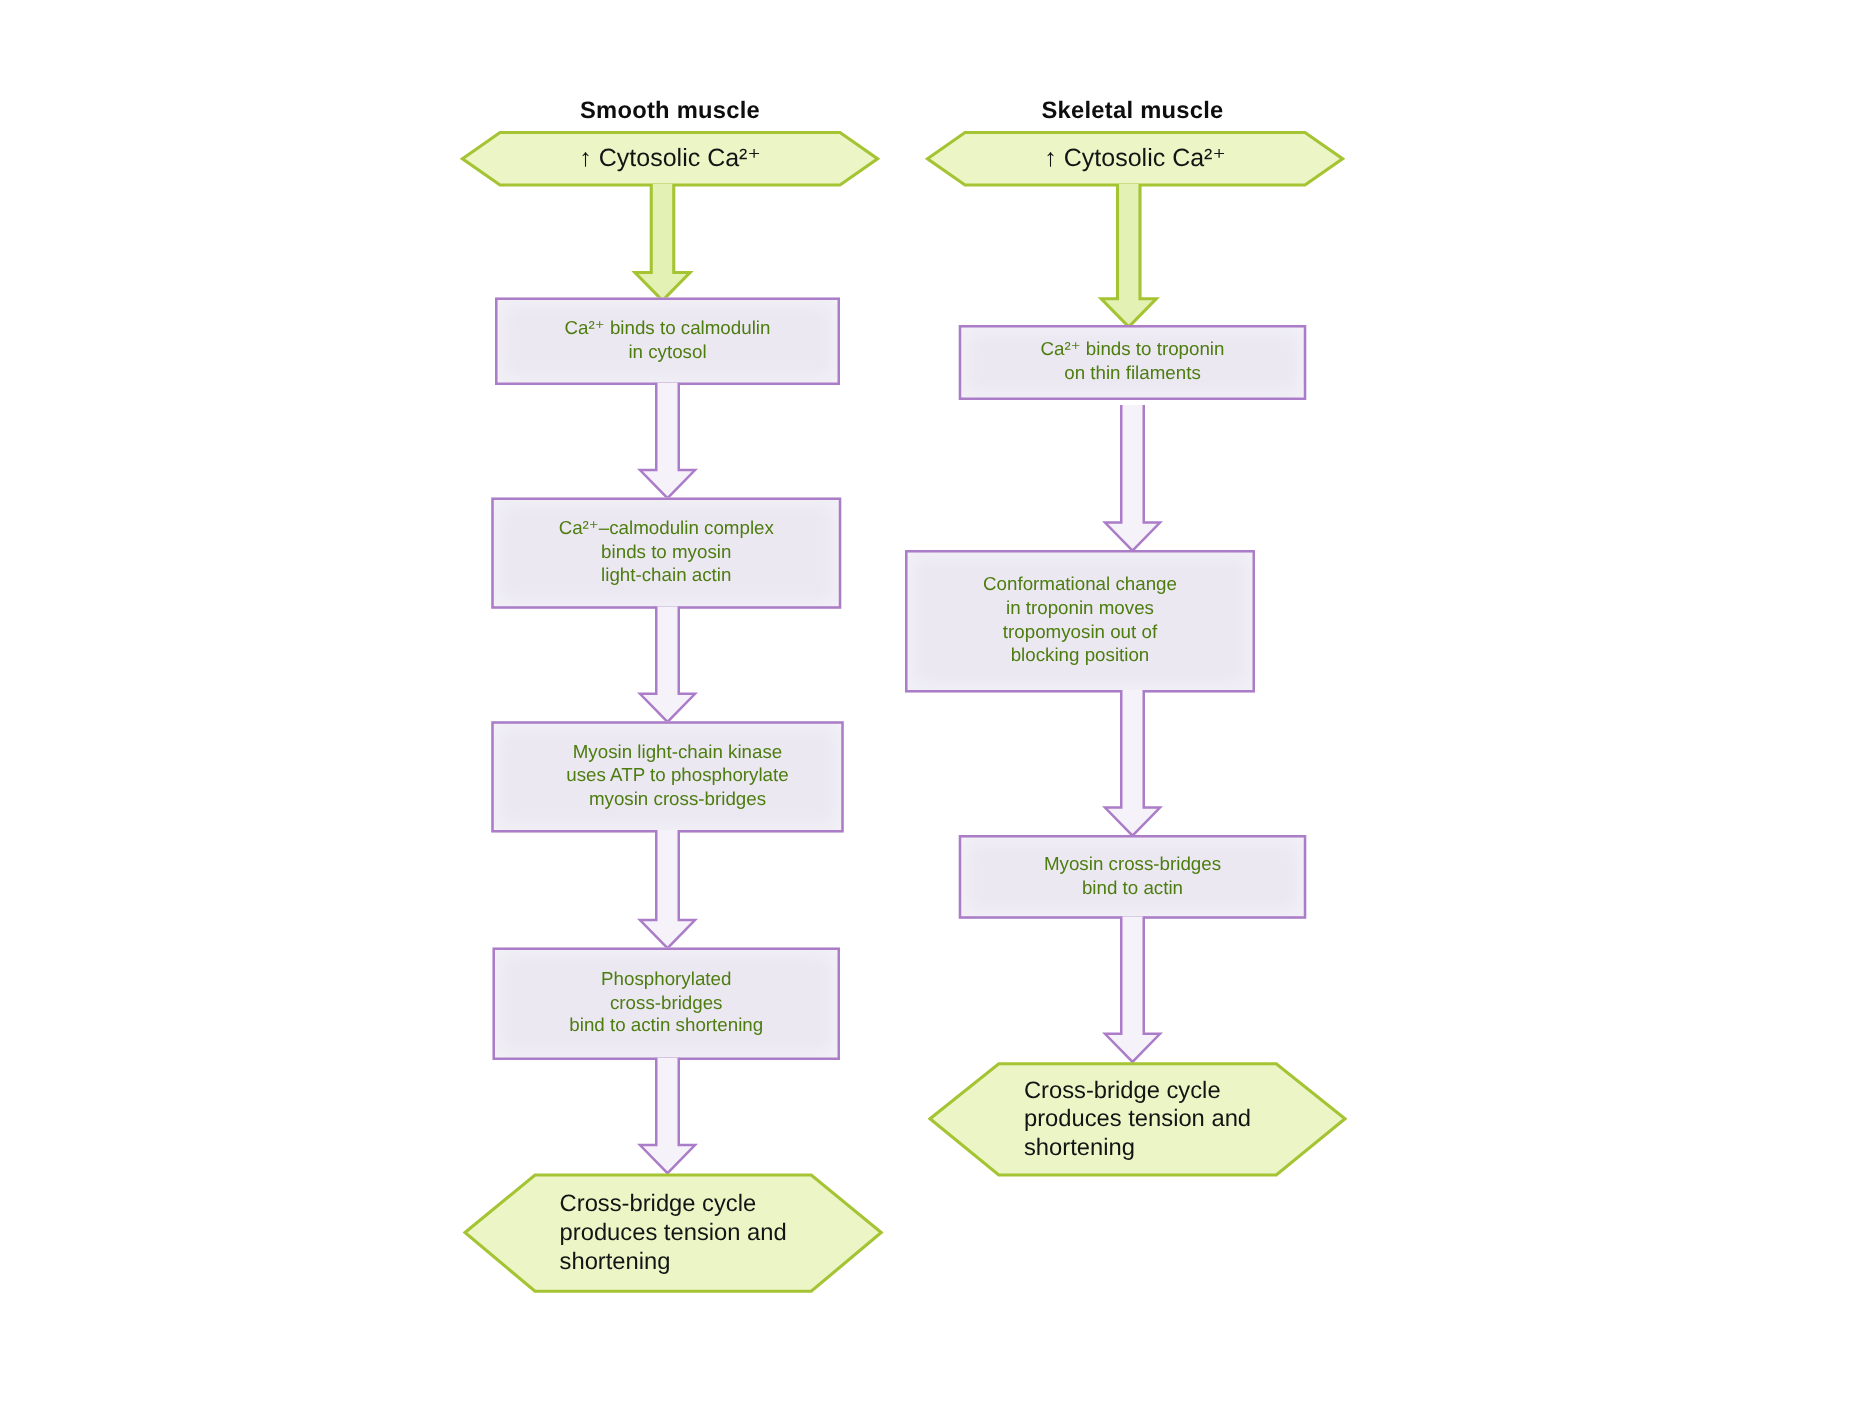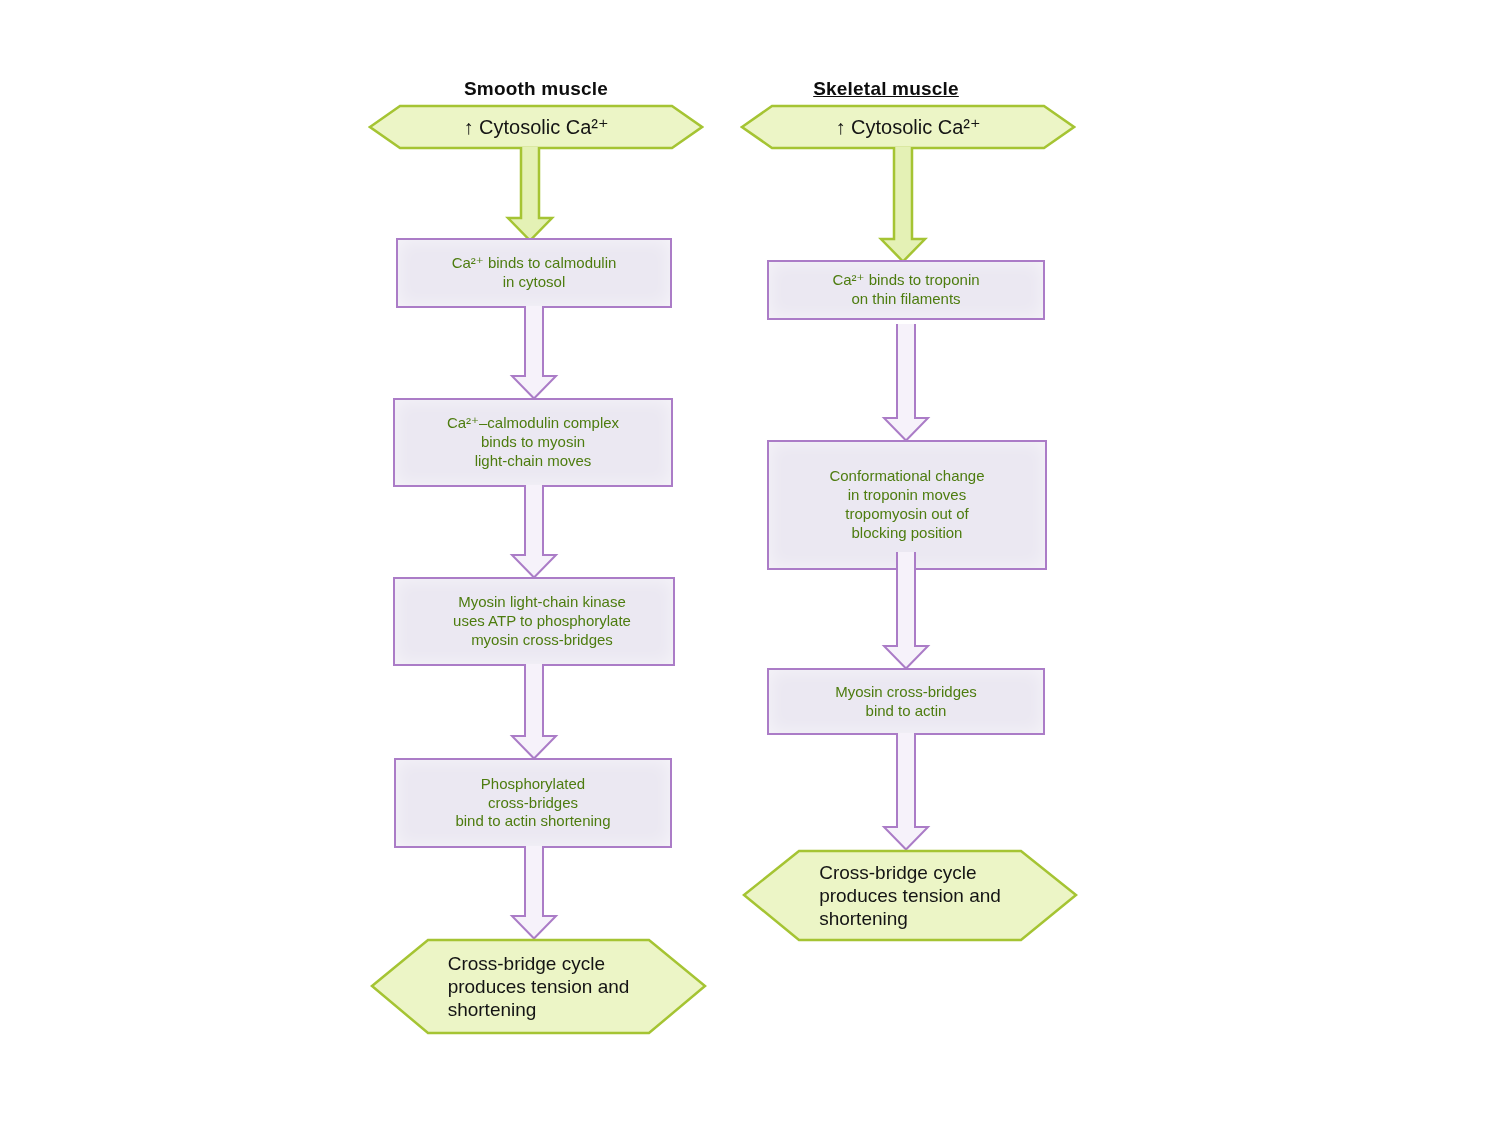--- a/index.html
+++ b/index.html
@@ -49,21 +49,21 @@
 
   <div class="pbox" style="left:396px;top:238px;width:276px;height:70px;">Ca²⁺ binds to calmodulin
 in cytosol</div>
 
   <svg class="flow-arrow" style="left:509px;top:306px;" width="50" height="94" viewBox="0 0 50 94">
     <path d="M16,0 L16,70 L3,70 L25,92.5 L47,70 L34,70 L34,0" fill="#f6f2fa" stroke="#ab7cc7" stroke-width="2" stroke-linejoin="miter"></path>
   </svg>
 
   <div class="pbox" style="left:393px;top:398px;width:280px;height:89px;">Ca²⁺–calmodulin complex
 binds to myosin
-light-chain moves</div>
+light-chain actin</div>
 
   <svg class="flow-arrow" style="left:509px;top:485px;" width="50" height="94" viewBox="0 0 50 94">
     <path d="M16,0 L16,70 L3,70 L25,92.5 L47,70 L34,70 L34,0" fill="#f6f2fa" stroke="#ab7cc7" stroke-width="2" stroke-linejoin="miter"></path>
   </svg>
 
   <div class="pbox" style="left:393px;top:577px;width:282px;height:89px;padding-left:16px;">Myosin light-chain kinase
 uses ATP to phosphorylate
 myosin cross-bridges</div>
 
   <svg class="flow-arrow" style="left:509px;top:664px;" width="50" height="96" viewBox="0 0 50 96">
@@ -80,41 +80,41 @@
 
   <div class="hex" style="left:370px;top:938px;width:337px;height:97px;">
     <svg viewBox="0 0 337 97">
       <polygon points="2,48 58,2 279,2 335,48 279,95 58,95" fill="#ecf5c6" stroke="#a5c433" stroke-width="2.5"></polygon>
     </svg>
     <div class="hex-label" style="font-size:19px;">Cross-bridge cycle
 produces tension and
 shortening</div>
   </div>
 
-  <div class="col-title" style="left:736px;top:78px;text-decoration:underline;">Skeletal muscle</div>
+  <div class="col-title" style="left:756px;top:78px;">Skeletal muscle</div>
 
   <div class="hex" style="left:740px;top:104px;width:336px;height:46px;">
     <svg viewBox="0 0 336 46">
       <polygon points="2,23 32,2 304,2 334,23 304,44 32,44" fill="#ecf5c6" stroke="#a5c433" stroke-width="2.5"></polygon>
     </svg>
     <div class="hex-label">↑ Cytosolic Ca²⁺</div>
   </div>
 
   <svg class="flow-arrow" style="left:878px;top:147px;" width="50" height="116" viewBox="0 0 50 116">
     <path d="M16,0 L16,92 L3,92 L25,114.5 L47,92 L34,92 L34,0" fill="#e4f1b5" stroke="#a5c433" stroke-width="2.5" stroke-linejoin="miter"></path>
   </svg>
 
   <div class="pbox" style="left:767px;top:260px;width:278px;height:60px;">Ca²⁺ binds to troponin
 on thin filaments</div>
 
   <svg class="flow-arrow" style="left:881px;top:324px;" width="50" height="118" viewBox="0 0 50 118">
     <path d="M16,0 L16,94 L3,94 L25,116.5 L47,94 L34,94 L34,0" fill="#f6f2fa" stroke="#ab7cc7" stroke-width="2" stroke-linejoin="miter"></path>
   </svg>
 
-  <div class="pbox" style="left:767px;top:440px;width:280px;height:130px;">Conformational change
+  <div class="pbox" style="left:724px;top:440px;width:280px;height:114px;">Conformational change
 in troponin moves
 tropomyosin out of
 blocking position</div>
 
   <svg class="flow-arrow" style="left:881px;top:552px;" width="50" height="118" viewBox="0 0 50 118">
     <path d="M16,0 L16,94 L3,94 L25,116.5 L47,94 L34,94 L34,0" fill="#f6f2fa" stroke="#ab7cc7" stroke-width="2" stroke-linejoin="miter"></path>
   </svg>
 
   <div class="pbox" style="left:767px;top:668px;width:278px;height:67px;">Myosin cross-bridges
 bind to actin</div>

